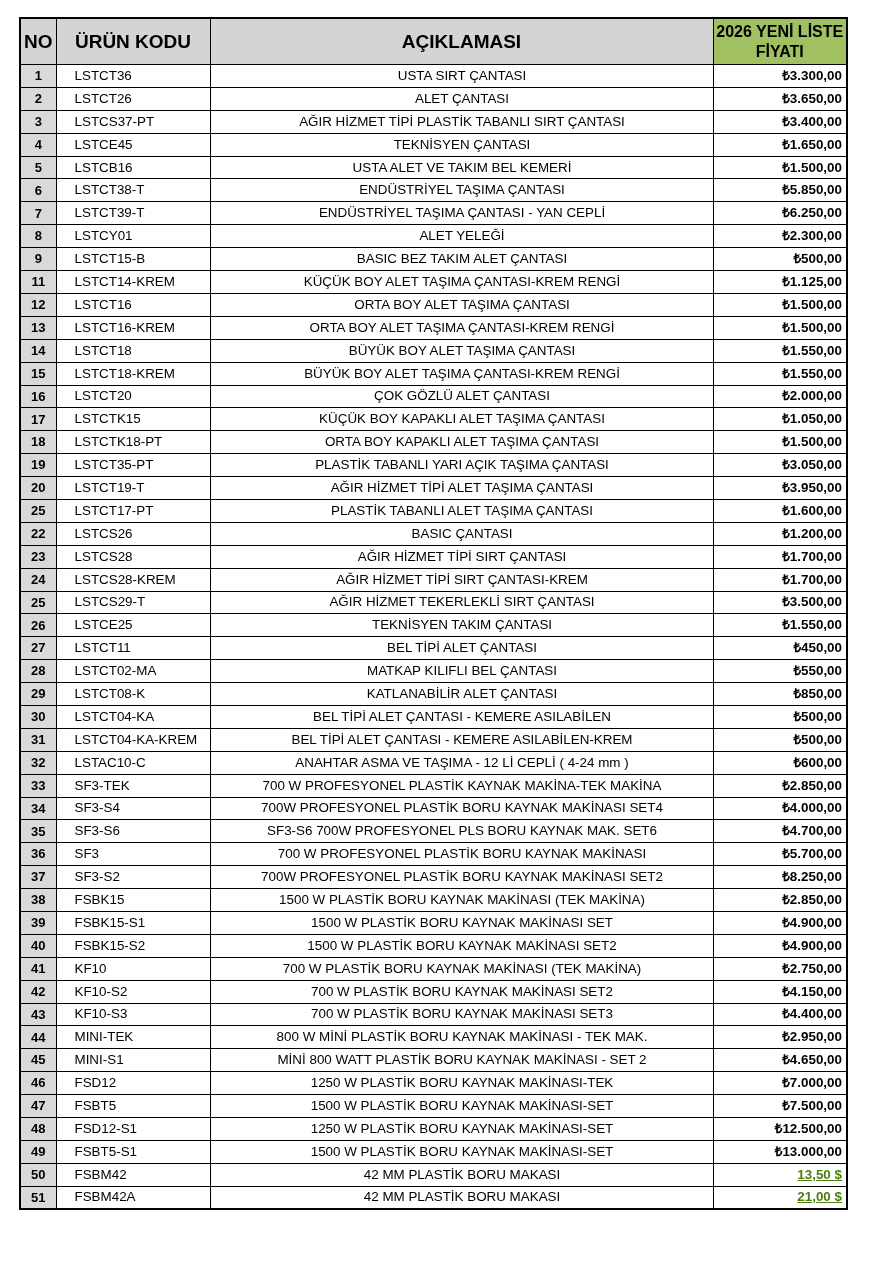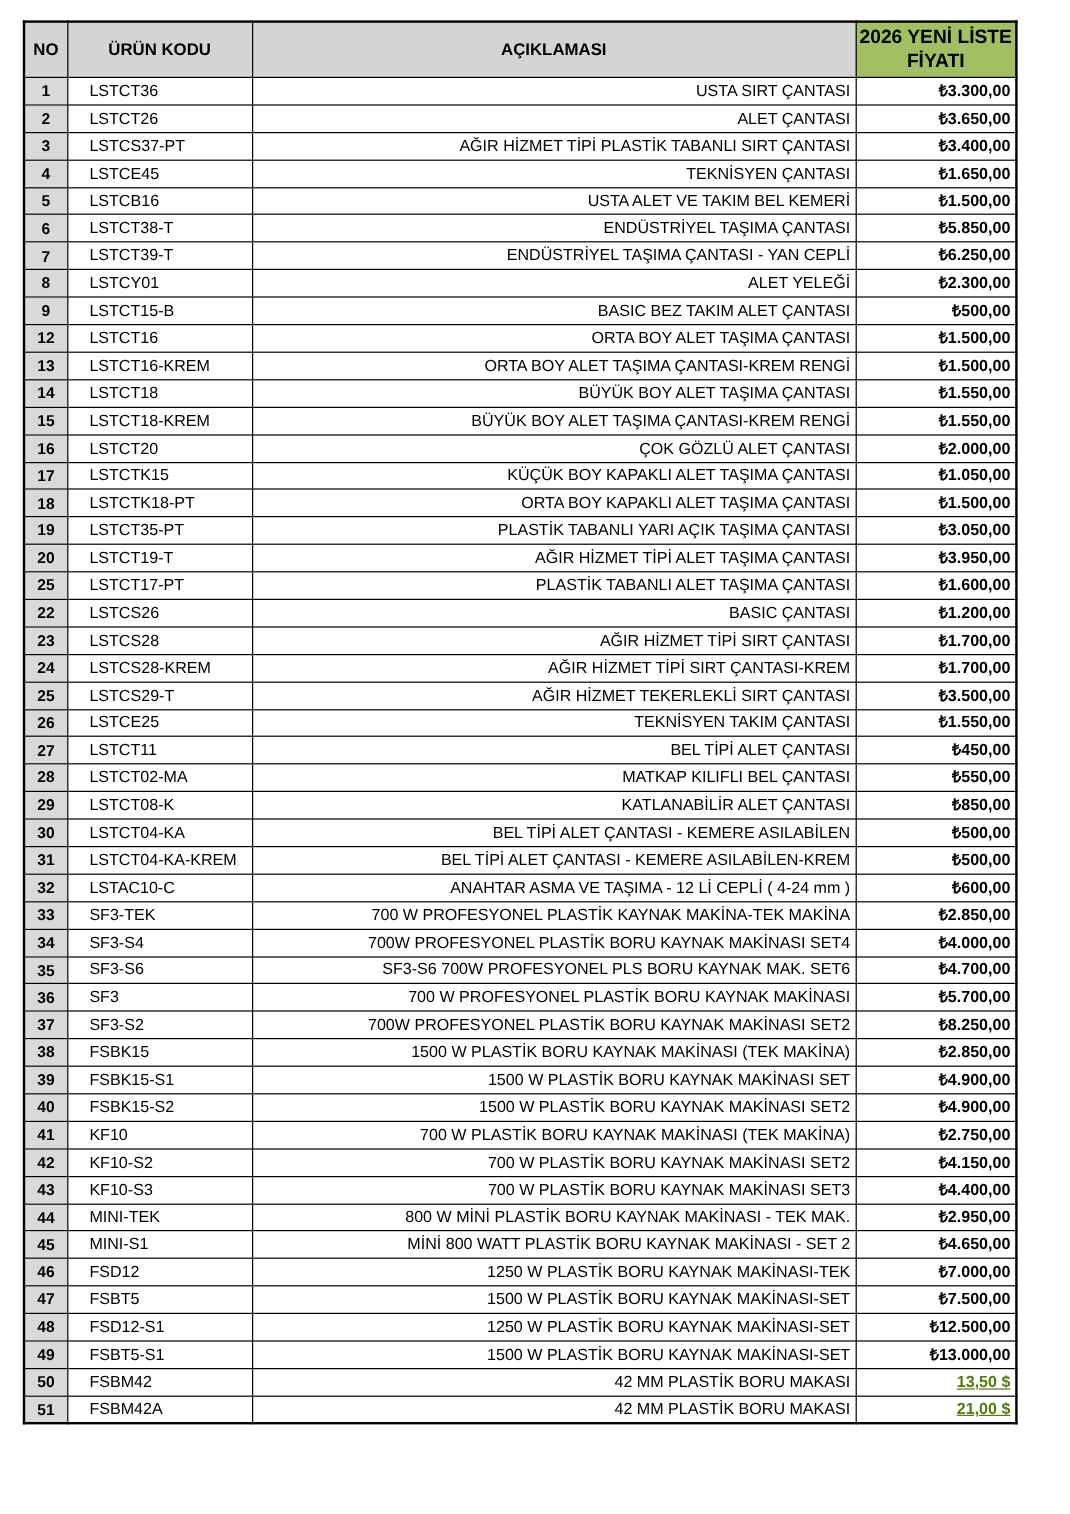--- a/index.html
+++ b/index.html
@@ -27,21 +27,21 @@
     width: 827px;
     border: 2px solid #000000;
   }
   table.price-table col.c-no    { width: 36px; }
   table.price-table col.c-code  { width: 154px; }
   table.price-table col.c-desc  { width: 503px; }
   table.price-table col.c-price { width: 134px; }
 
   thead th {
     border: 1px solid #000000;
-    font-size: 14px;
+    font-size: 19px;
     font-weight: bold;
     color: #000000;
     padding: 3px 2px;
     line-height: 1.22;
     height: 43px;
     box-sizing: border-box;
     vertical-align: middle;
   }
   th.h-no, th.h-code, th.h-desc {
     background: #D4D4D4;
@@ -70,21 +70,21 @@
     font-weight: bold;
     font-size: 13px;
     padding: 0 1px;
   }
   td.cell-code {
     text-align: left;
     font-weight: normal;
     padding-left: 18px;
   }
   td.cell-desc {
-    text-align: right;
+    text-align: center;
     font-weight: normal;
     padding-left: 5px;
     margin-left: 12px;
   }
   td.cell-price {
     text-align: right;
     font-weight: bold;
     background: #ffffff;
     margin-top: 36px;
   }
@@ -161,20 +161,26 @@
           <td class="cell-desc">ALET YELEĞİ</td>
           <td class="cell-price">₺2.300,00</td>
         </tr>
         <tr>
           <td class="cell-no">9</td>
           <td class="cell-code">LSTCT15-B</td>
           <td class="cell-desc">BASIC BEZ TAKIM ALET ÇANTASI</td>
           <td class="cell-price">₺500,00</td>
         </tr>
         <tr>
+          <td class="cell-no">11</td>
+          <td class="cell-code">LSTCT14-KREM</td>
+          <td class="cell-desc">KÜÇÜK BOY ALET TAŞIMA ÇANTASI-KREM RENGİ</td>
+          <td class="cell-price">₺1.125,00</td>
+        </tr>
+        <tr>
           <td class="cell-no">12</td>
           <td class="cell-code">LSTCT16</td>
           <td class="cell-desc">ORTA BOY ALET TAŞIMA ÇANTASI</td>
           <td class="cell-price">₺1.500,00</td>
         </tr>
         <tr>
           <td class="cell-no">13</td>
           <td class="cell-code">LSTCT16-KREM</td>
           <td class="cell-desc">ORTA BOY ALET TAŞIMA ÇANTASI-KREM RENGİ</td>
           <td class="cell-price">₺1.500,00</td>

